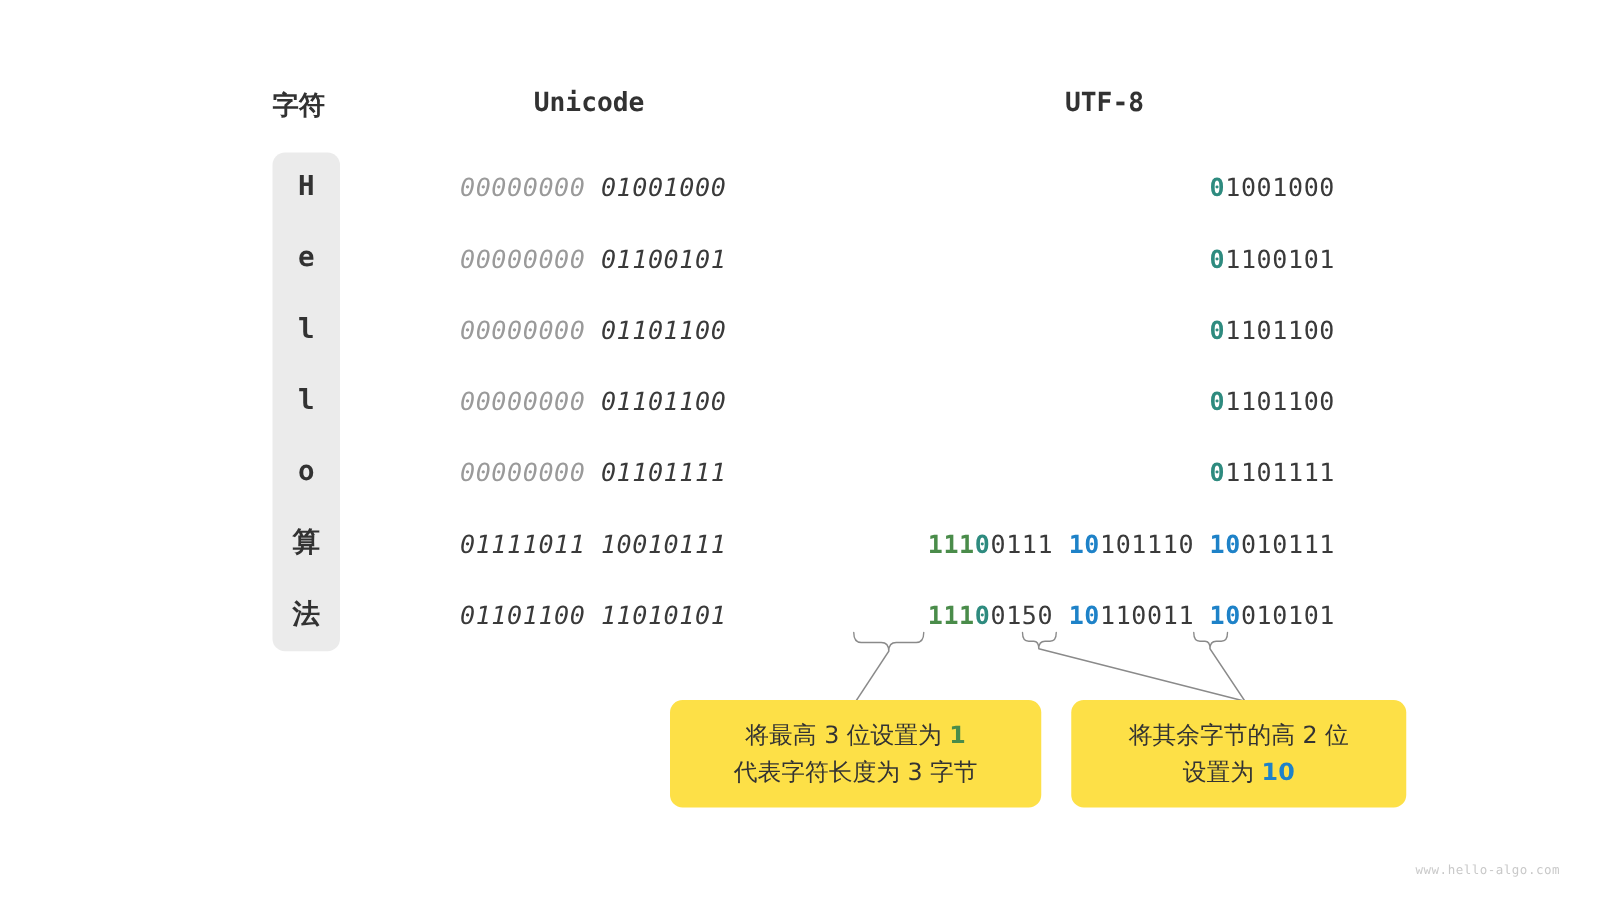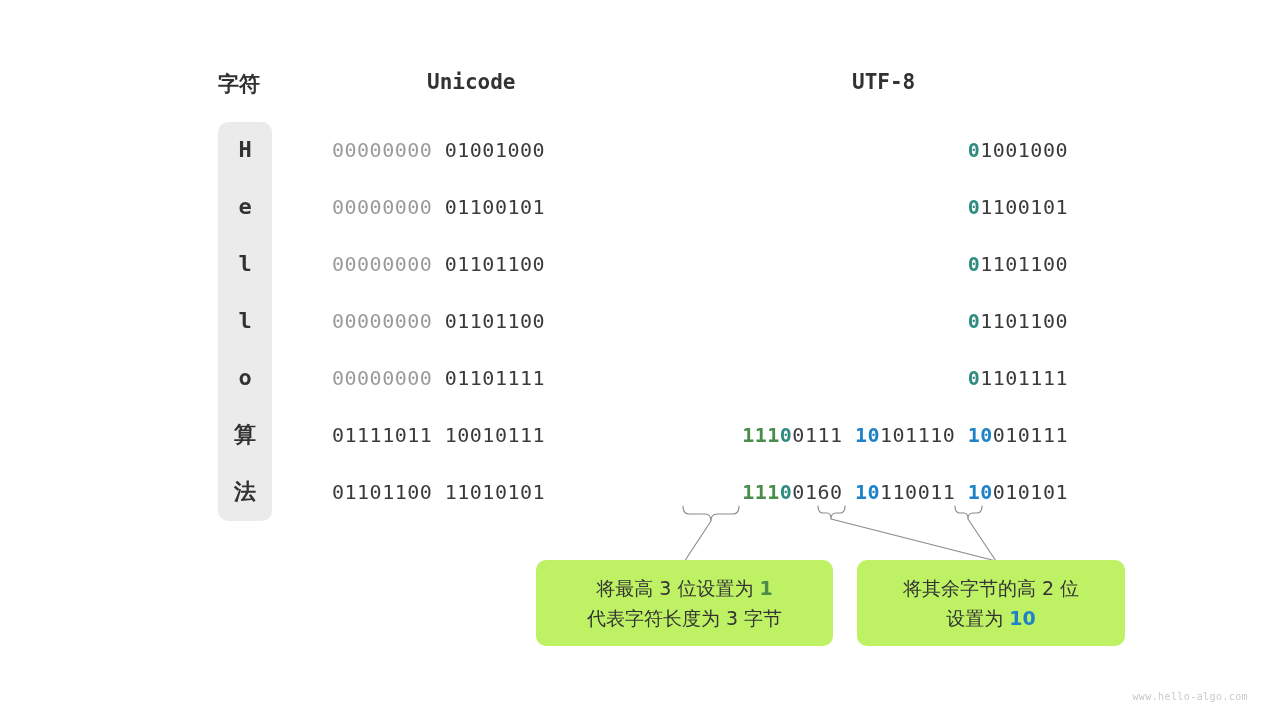--- a/index.html
+++ b/index.html
@@ -60,34 +60,34 @@
   .bits {
     position: absolute;
     height: 40px;
     line-height: 40px;
     font-family: "DejaVu Sans Mono", monospace;
     font-size: 20px;
     letter-spacing: 0.5px;
     white-space: nowrap;
     color: #3a3a3a;
   }
-  .uni  { left: 332px; }
+  .uni  { left: 368px; font-style: italic; }
   .utf  { right: 212px; text-align: right; }
 
   .dim      { color: #9a9a9a; }
   .plain    { color: #3a3a3a; }
   .green    { color: #4a8c4a; font-weight: bold; }
   .teal     { color: #2e8b7f; font-weight: bold; }
   .blue     { color: #1e82c8; font-weight: bold; }
   .sp       { display: inline-block; width: 0.62em; }
 
   
   .callout {
     position: absolute;
-    background: #bef264;
+    background: #fde047;
     border-radius: 10px;
     font-family: "DejaVu Sans", sans-serif;
     font-size: 19px;
     color: #333333;
     display: flex;
     flex-direction: column;
     justify-content: center;
     box-sizing: border-box;
     padding: 10px 20px;
   }
@@ -143,21 +143,21 @@
   <div class="bits uni" style="top:358px"><span class="dim">00000000</span><span class="sp"></span><span class="plain">01101111</span></div>
   <div class="bits uni" style="top:415px"><span class="plain">01111011</span><span class="sp"></span><span class="plain">10010111</span></div>
   <div class="bits uni" style="top:472px"><span class="plain">01101100</span><span class="sp"></span><span class="plain">11010101</span></div>
 
   <div class="bits utf" style="top:130px"><span><span class="teal">0</span><span class="plain">1001000</span></span></div>
   <div class="bits utf" style="top:187px"><span><span class="teal">0</span><span class="plain">1100101</span></span></div>
   <div class="bits utf" style="top:244px"><span><span class="teal">0</span><span class="plain">1101100</span></span></div>
   <div class="bits utf" style="top:301px"><span><span class="teal">0</span><span class="plain">1101100</span></span></div>
   <div class="bits utf" style="top:358px"><span><span class="teal">0</span><span class="plain">1101111</span></span></div>
   <div class="bits utf" style="top:415px"><span><span class="green">111</span><span class="teal">0</span><span class="plain">0111</span></span><span class="sp"></span><span><span class="blue">10</span><span class="plain">101110</span></span><span class="sp"></span><span><span class="blue">10</span><span class="plain">010111</span></span></div>
-  <div class="bits utf" style="top:472px"><span><span class="green">111</span><span class="teal">0</span><span class="plain">0160</span></span><span class="sp"></span><span><span class="blue">10</span><span class="plain">110011</span></span><span class="sp"></span><span><span class="blue">10</span><span class="plain">010101</span></span></div>
+  <div class="bits utf" style="top:472px"><span><span class="green">111</span><span class="teal">0</span><span class="plain">0150</span></span><span class="sp"></span><span><span class="blue">10</span><span class="plain">110011</span></span><span class="sp"></span><span><span class="blue">10</span><span class="plain">010101</span></span></div>
 
   <svg id="connectors" viewBox="0 0 1280 720" xmlns="http://www.w3.org/2000/svg">
     <g fill="none" stroke="#8a8a8a" stroke-width="1.1" stroke-linecap="round">
 
       <path d="M683,506 Q683,514 689,514 L705,514 Q711,514 711,521 Q711,514 717,514 L733,514 Q739,514 739,506"></path>
 
       <path d="M711,521 L684,562"></path>
 
       <path d="M818,506 Q818,513 823,513 L827,513 Q831,513 831,519 Q831,513 836,513 L840,513 Q845,513 845,506"></path>
 

